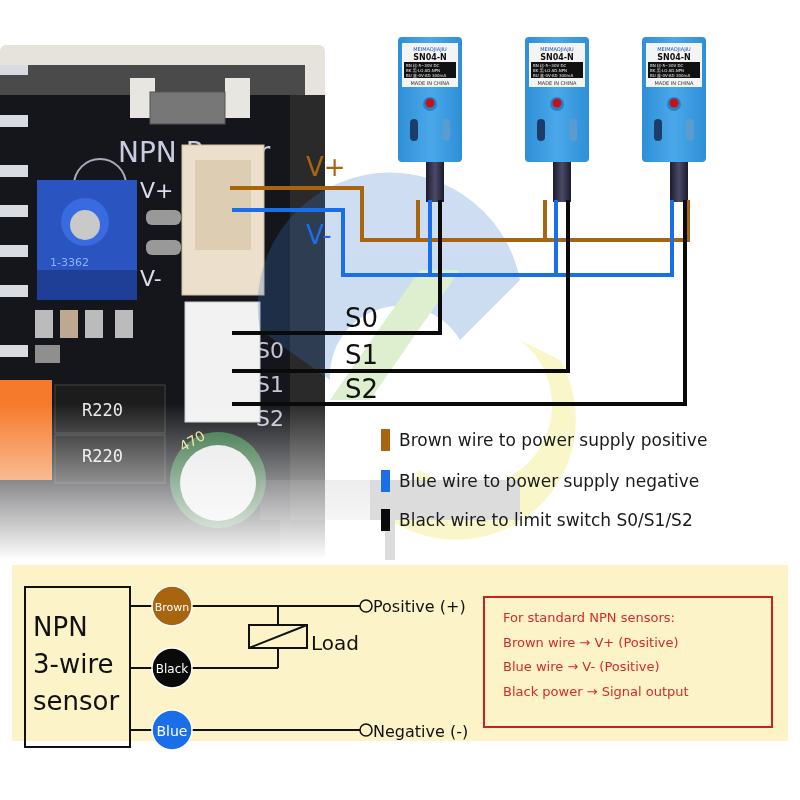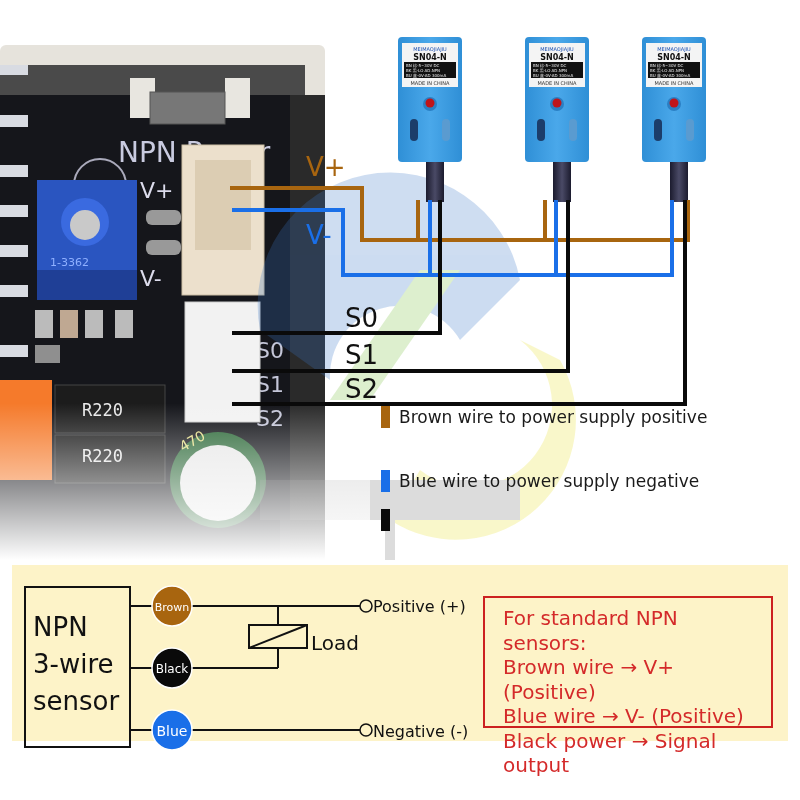--- a/index.html
+++ b/index.html
@@ -1,21 +1,21 @@
 <!DOCTYPE html>
 <html><head>
 <meta charset="utf-8">
 <style>
   html, body { margin:0; padding:0; background:#ffffff; }
   body { width:800px; height:800px; position:relative; overflow:hidden; font-family:"DejaVu Sans", sans-serif; }
   #photo { position:absolute; left:0; top:0; width:800px; height:560px; }
   .legend-item { position:absolute; left:381px; display:flex; align-items:center; font-size:17px; color:#1a1a1a; }
   .legend-swatch { width:9px; height:22px; margin-right:9px; }
   #schematic { position:absolute; left:12px; top:565px; width:776px; height:176px; background:#fdf3c8; }
-  .note-box { position:absolute; left:483px; top:596px; width:290px; height:132px; border:2px solid #cc2020; box-sizing:border-box; padding:8px 8px 0 18px; color:#d42a2a; font-size:20px; line-height:24.5px; background:#fdf3c8; }
+  .note-box { position:absolute; left:483px; top:596px; width:290px; height:132px; border:2px solid #cc2020; box-sizing:border-box; padding:8px 8px 0 18px; color:#d42a2a; font-size:13px; line-height:24.5px; background:#fdf3c8; }
 </style>
 </head>
 <body>
 
 <svg id="photo" viewBox="0 0 800 560" xmlns="http://www.w3.org/2000/svg">
   <defs>
     <linearGradient id="fadeBottom" x1="0" y1="0" x2="0" y2="1">
       <stop offset="0.72" stop-color="#ffffff" stop-opacity="0"></stop>
       <stop offset="1" stop-color="#ffffff" stop-opacity="1"></stop>
     </linearGradient>
@@ -180,30 +180,31 @@
     <polyline points="232,404 685,404 685,200"></polyline>
   </g>
 
   <text x="306" y="176" fill="#a8650f" font-size="26" font-family="DejaVu Sans, sans-serif">V+</text>
   <text x="306" y="244" fill="#1a6fe8" font-size="26" font-family="DejaVu Sans, sans-serif">V-</text>
   <text x="345" y="327" fill="#111" font-size="26" font-family="DejaVu Sans, sans-serif">S0</text>
   <text x="345" y="364" fill="#111" font-size="26" font-family="DejaVu Sans, sans-serif">S1</text>
   <text x="345" y="398" fill="#111" font-size="26" font-family="DejaVu Sans, sans-serif">S2</text>
 </svg>
 
-<div class="legend-item" style="top:406px">
+<div class="legend-item" style="top:429px">
   <span class="legend-swatch" id="sw0" style="background: rgb(168, 101, 15);"></span>
   <span>Brown wire to power supply positive</span>
 </div>
 <div class="legend-item" style="top:470px">
   <span class="legend-swatch" id="sw1" style="background: rgb(26, 111, 232);"></span>
   <span>Blue wire to power supply negative</span>
 </div>
 <div class="legend-item" style="top:509px">
   <span class="legend-swatch" id="sw2" style="background: rgb(10, 10, 10);"></span>
+  <span>Black wire to limit switch S0/S1/S2</span>
 </div>
 
 <div id="schematic"></div>
 <svg style="position:absolute;left:0;top:560px;" width="800" height="200" viewBox="0 560 800 200" xmlns="http://www.w3.org/2000/svg">
 
   <rect x="25" y="587" width="105" height="160" fill="none" stroke="#111" stroke-width="2"></rect>
   <text x="33" y="636" font-size="26" fill="#111" font-family="DejaVu Sans, sans-serif">NPN</text>
   <text x="33" y="673" font-size="26" fill="#111" font-family="DejaVu Sans, sans-serif">3-wire</text>
   <text x="33" y="710" font-size="26" fill="#111" font-family="DejaVu Sans, sans-serif">sensor</text>
 

